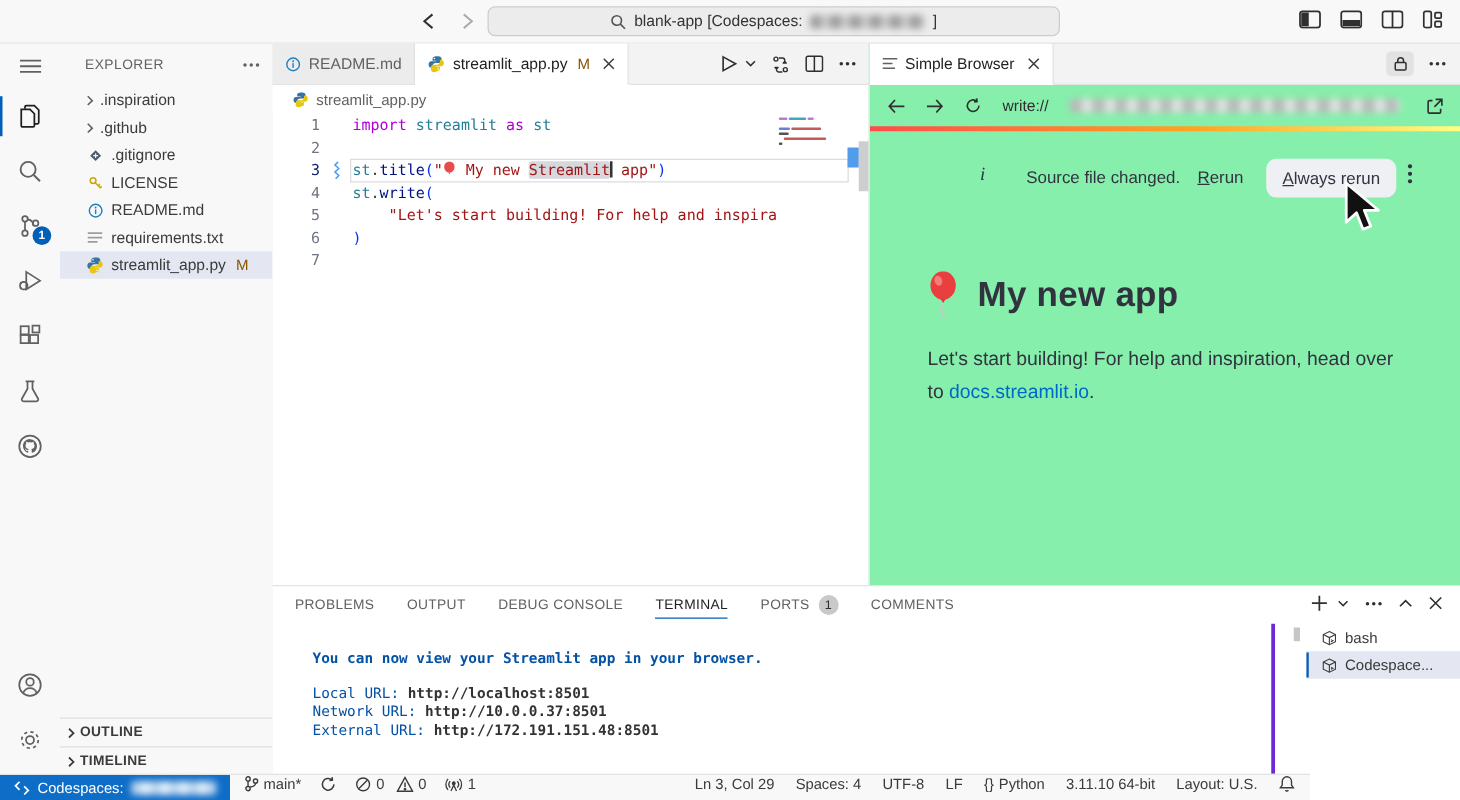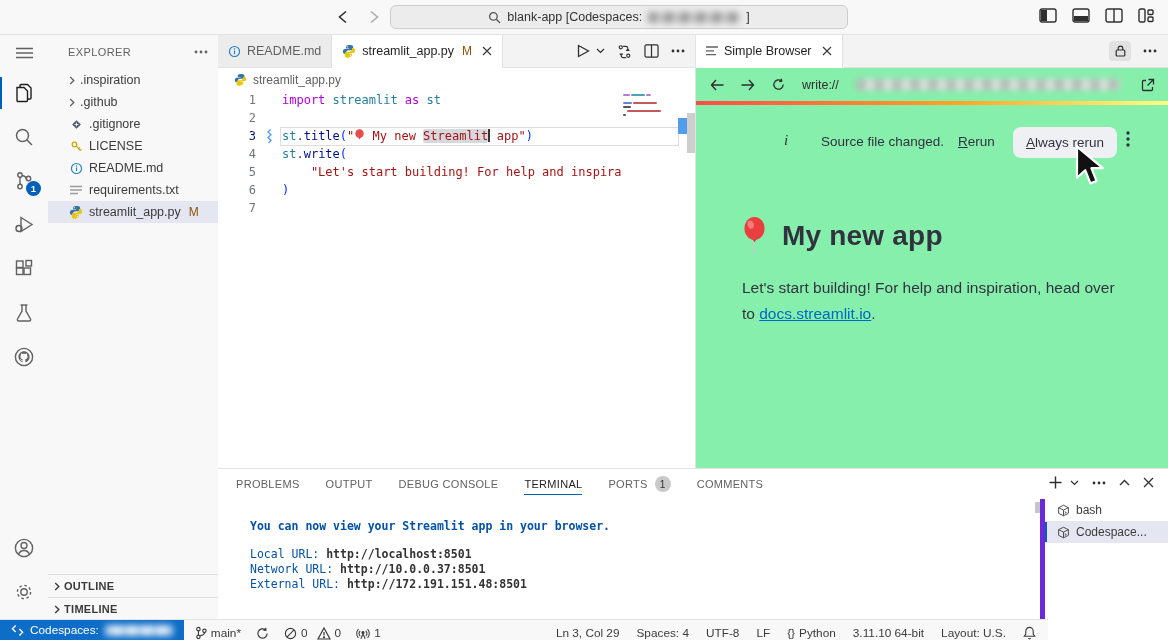--- a/index.html
+++ b/index.html
@@ -84,47 +84,47 @@
   .st-status{position:absolute;left:125px;top:7px;}
   .st-rerun{position:absolute;left:262px;top:7px;}
   .st-always{position:absolute;left:317px;top:0;height:31px;padding:0 13px;background:#eef0f4;border-radius:8px;
              display:flex;align-items:center;}
   .st-dots{position:absolute;left:430px;top:4px;}
   .u-first{display:inline-block}
   .u-first::first-letter{text-decoration:underline;}
   .st-heading{position:absolute;left:45px;top:112px;display:flex;align-items:center;gap:14px;}
   .st-heading .txt{font-size:28px;font-weight:800;letter-spacing:.2px;color:#31333f;}
   .st-para{position:absolute;left:46px;top:170px;width:390px;font-size:15.5px;line-height:1.68;color:#31333f;}
-  .st-link{color:#0068c9;text-decoration:underline;}
+  .st-link{color:#0068c9;}
   .mouse-cursor{position:absolute;left:378px;top:40px;z-index:50;}
 
   
   .panel{position:absolute;left:218px;top:468px;width:950px;height:152px;background:#fff;border-top:1px solid #e3e3e3;}
   .panel-tabs{height:30px;display:flex;align-items:center;gap:26px;padding-left:18px;font-size:11px;color:#616161;letter-spacing:.3px;}
   .p-tab{position:relative;height:30px;display:flex;align-items:center;gap:7px;}
   .p-tab.active{color:#1f1f1f;}
   .p-tab.active::after{content:"";position:absolute;left:0;right:0;bottom:4px;height:1.5px;background:#005fb8;}
   .p-badge{min-width:16px;height:16px;border-radius:50%;background:#c9c9c9;color:#2f2f2f;font-size:10px;
            display:flex;align-items:center;justify-content:center;}
   .panel-actions{position:absolute;right:14px;top:7px;display:flex;gap:13px;color:#2f2f2f;align-items:center;}
   .term{position:absolute;left:0;top:30px;right:123px;bottom:0;font-family:"DejaVu Sans Mono",monospace;
         font-size:11.5px;padding:20px 0 0 32px;line-height:15px;}
   .t-intro{color:#0451a5;font-weight:bold;margin-bottom:13px;}
   .t-label{color:#0451a5;}
   .t-url{color:#333;font-weight:bold;}
   .t-cursor{position:absolute;left:19px;top:129px;width:7px;height:13px;border:1px solid #444;}
-  .term-side{position:absolute;right:0;top:30px;width:123px;bottom:0;border-left:5px solid #6d28d9;}
+  .term-side{position:absolute;right:0;top:30px;width:123px;bottom:0;border-left:3px solid #6d28d9;padding-left:25px;}
   .ts-row{height:22px;display:flex;align-items:center;gap:6px;padding-left:12px;font-size:12px;color:#3b3b3b;position:relative;white-space:nowrap;overflow:hidden;}
   .ts-row.selected{background:#e4e6f1;}
   .ts-row.selected::before{content:"";position:absolute;left:0;top:1px;bottom:1px;width:2px;background:#005fb8;}
   .p-scroll{position:absolute;left:817px;top:33px;width:5px;height:11px;background:#c6c6c6;}
 
   
   .statusbar{position:absolute;left:0;bottom:0;width:1048px;height:20px;background:#f8f8f8;border-top:1px solid #e3e3e3;
-             display:flex;align-items:flex-end;font-size:11.8px;color:#3b3b3b;}
+             display:flex;align-items:flex-start;font-size:11.8px;color:#3b3b3b;}
   .remote{height:20px;background:#0e6dc7;color:#fff;display:flex;align-items:center;gap:6px;padding:0 11px;}
   .remote .blur-blob{background:repeating-linear-gradient(90deg,#bcd6ef 0 9px,#e8f1fa 9px 15px);width:68px;}
   .sb-group{display:flex;align-items:center;gap:15px;margin-left:11px;}
   .sb-item{display:flex;align-items:center;gap:4px;}
   .sb-right{margin-left:auto;display:flex;align-items:center;gap:17px;margin-right:12px;}
 </style>
 </head>
 <body>
 
 <div class="app">

